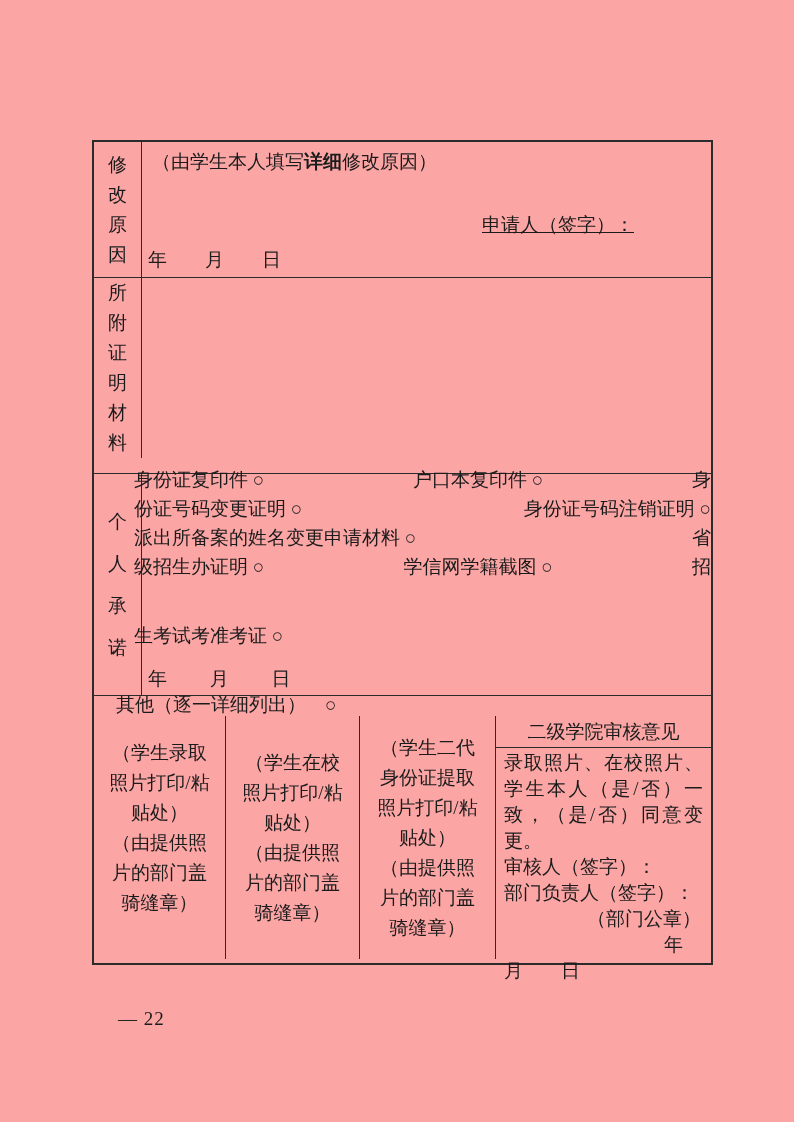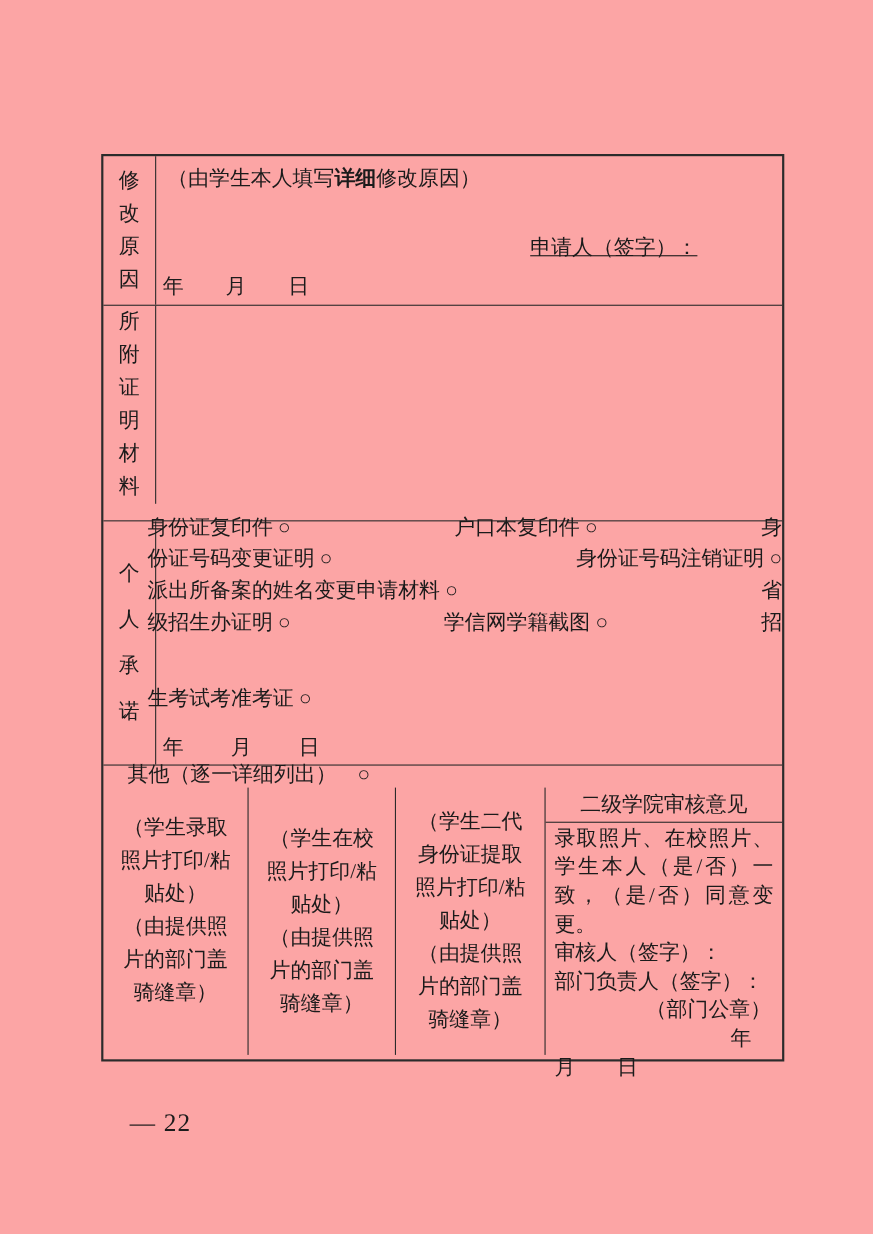--- a/index.html
+++ b/index.html
@@ -80,21 +80,21 @@
   }
   .review-body{
     padding:2px 8px 0 8px;text-align:justify;line-height:26px;
   }
   .review-line{padding:0 8px;line-height:26px;}
   .align-right{text-align:right;}
   .seal-line{padding-right:10px;}
   .year-line{padding-right:28px;}
   .pagenum{
     position:absolute;left:118px;top:1008px;
-    font-size:23px;letter-spacing:1px;
+    font-size:19px;letter-spacing:1px;
   }
 </style>
 </head>
 <body>
 
 <div class="page">
   <div class="form">
 
     <div class="row r1">
       <div class="labelcell">

